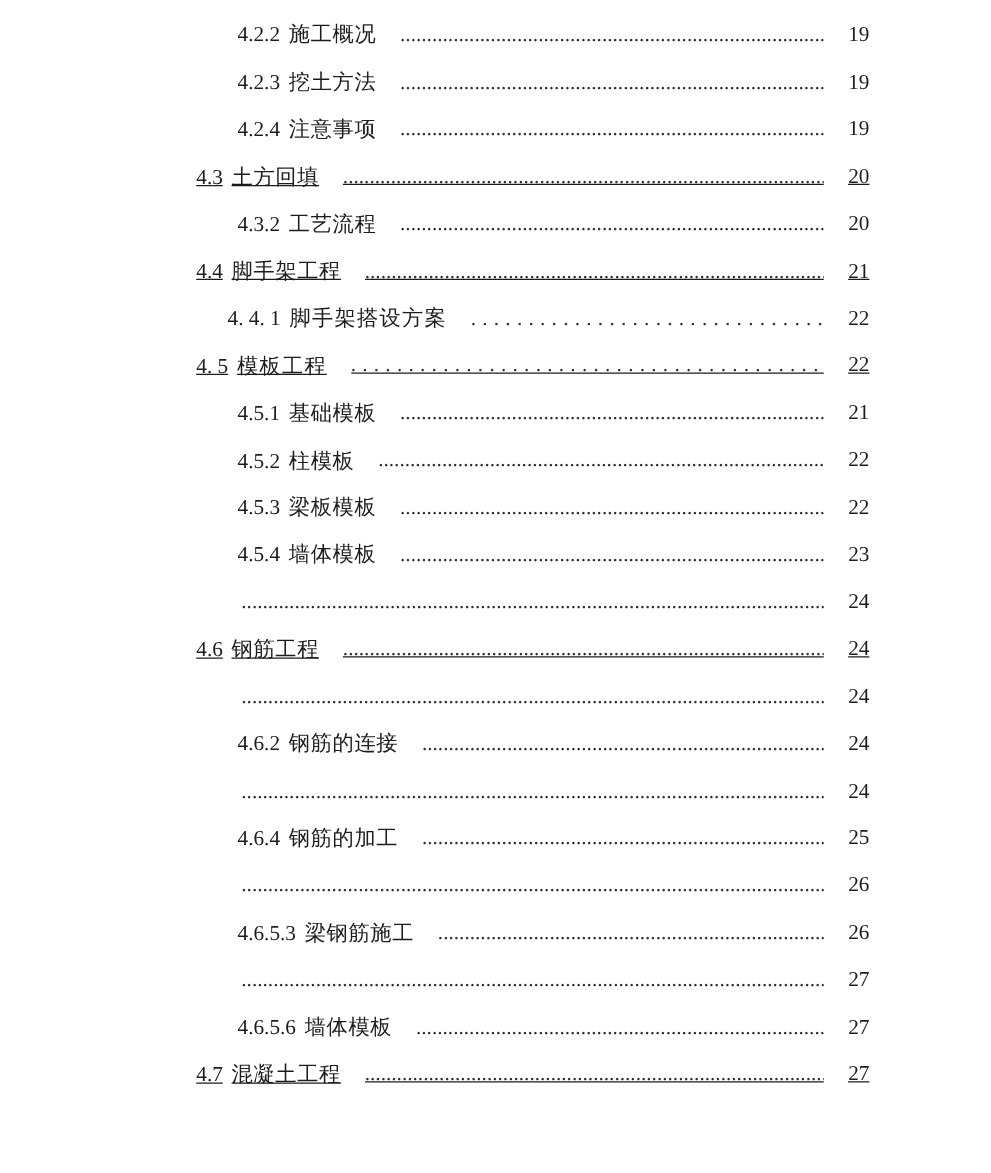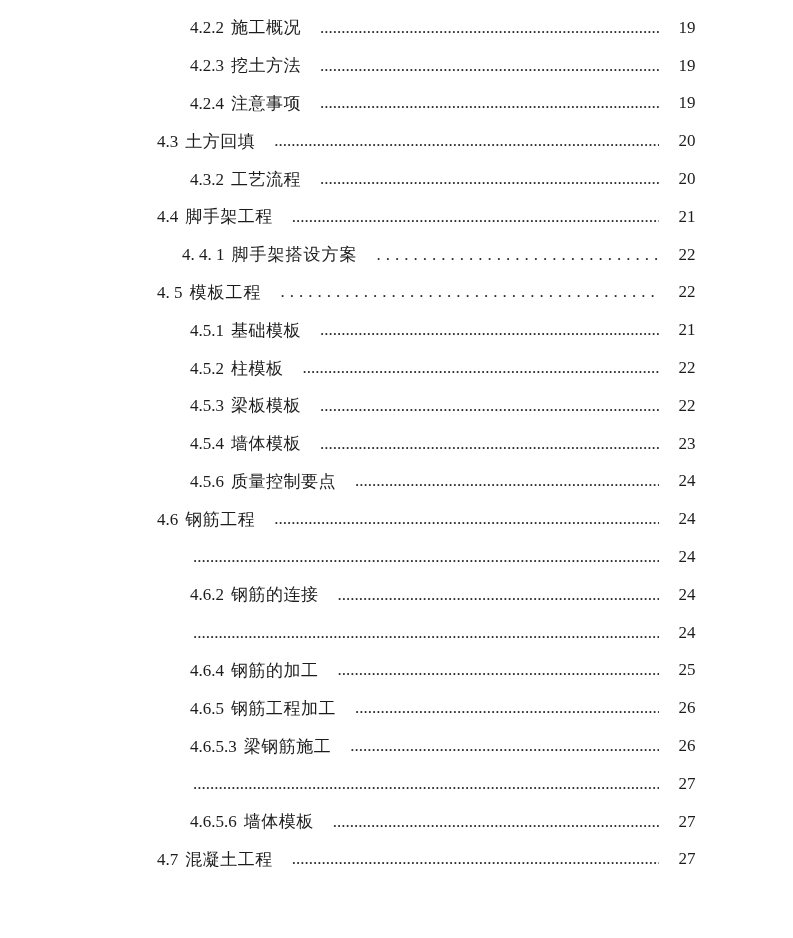--- a/index.html
+++ b/index.html
@@ -22,21 +22,21 @@
   }
   .toc-row {
     display: flex;
     align-items: center;
     height: 37.8px;
     margin-right: 96px;
     white-space: nowrap;
     cursor: default;
     gap: 16px;
   }
-  .toc-row.level-1 { margin-left: 157px; }
+  .toc-row.level-1 { margin-left: 157px; text-decoration: underline; }
   .toc-row.level-2 { margin-left: 190px; }
   .toc-row.indent-sub-sparse { margin-left: 182px; }
   .entry-label { flex: 0 0 auto; }
   .num { margin-right: 7px; }
   .title { letter-spacing: 0.5px; }
   .dots {
     flex: 1 1 auto;
     overflow: hidden;
     white-space: nowrap;
     margin-left: 3px;
@@ -114,21 +114,20 @@
     <span class="entry-label"><span class="num">4.5.3</span><span class="title">梁板模板</span></span>
     <span class="dots" aria-hidden="true">....................................................................................................................................................................................................................................................................</span>
     <span class="pagenum">22</span>
   </div>
       <div class="toc-row level-2">
     <span class="entry-label"><span class="num">4.5.4</span><span class="title">墙体模板</span></span>
     <span class="dots" aria-hidden="true">....................................................................................................................................................................................................................................................................</span>
     <span class="pagenum">23</span>
   </div>
       <div class="toc-row level-2">
-    <span class="entry-label"><span class="num">4.5.6</span><span class="title">质量控制要点</span></span>
     <span class="dots" aria-hidden="true">....................................................................................................................................................................................................................................................................</span>
     <span class="pagenum">24</span>
   </div>
       <div class="toc-row level-1">
     <span class="entry-label"><span class="num">4.6</span><span class="title">钢筋工程</span></span>
     <span class="dots" aria-hidden="true">....................................................................................................................................................................................................................................................................</span>
     <span class="pagenum">24</span>
   </div>
       <div class="toc-row level-2">
     <span class="dots" aria-hidden="true">....................................................................................................................................................................................................................................................................</span>
@@ -142,21 +141,20 @@
       <div class="toc-row level-2">
     <span class="dots" aria-hidden="true">....................................................................................................................................................................................................................................................................</span>
     <span class="pagenum">24</span>
   </div>
       <div class="toc-row level-2">
     <span class="entry-label"><span class="num">4.6.4</span><span class="title">钢筋的加工</span></span>
     <span class="dots" aria-hidden="true">....................................................................................................................................................................................................................................................................</span>
     <span class="pagenum">25</span>
   </div>
       <div class="toc-row level-2">
-    <span class="entry-label"><span class="num">4.6.5</span><span class="title">钢筋工程加工</span></span>
     <span class="dots" aria-hidden="true">....................................................................................................................................................................................................................................................................</span>
     <span class="pagenum">26</span>
   </div>
       <div class="toc-row level-2">
     <span class="entry-label"><span class="num">4.6.5.3</span><span class="title">梁钢筋施工</span></span>
     <span class="dots" aria-hidden="true">....................................................................................................................................................................................................................................................................</span>
     <span class="pagenum">26</span>
   </div>
       <div class="toc-row level-2">
     <span class="dots" aria-hidden="true">....................................................................................................................................................................................................................................................................</span>

